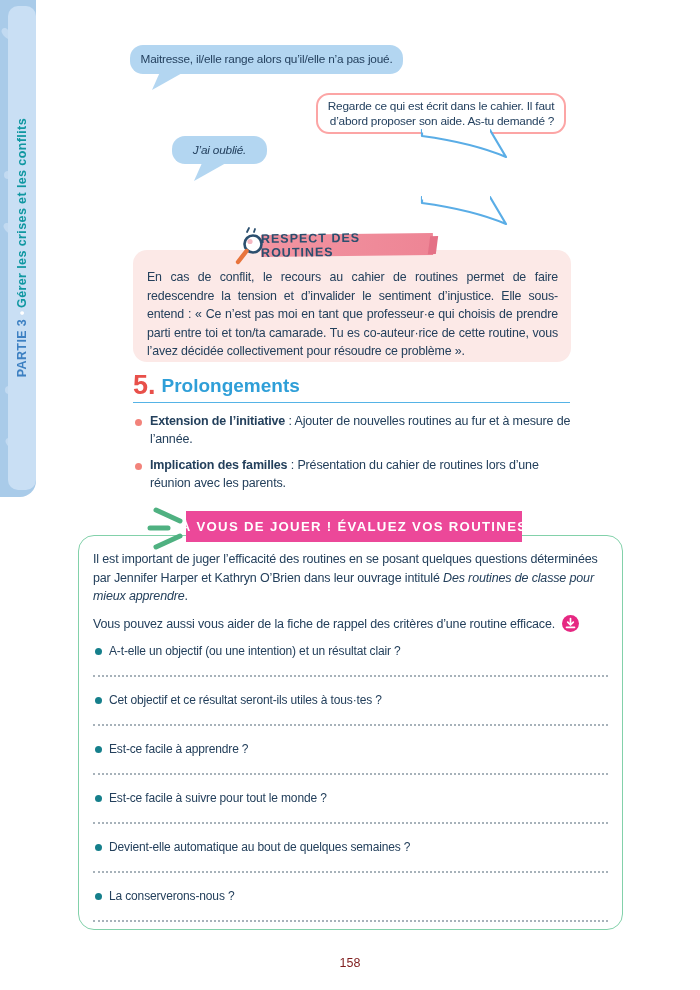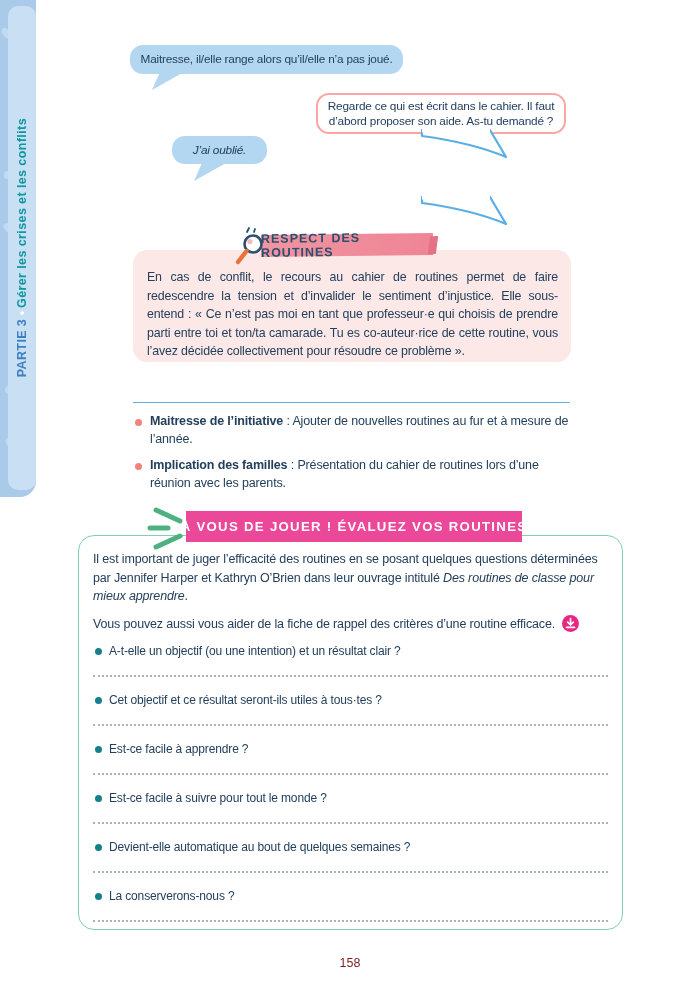--- a/index.html
+++ b/index.html
@@ -12,21 +12,21 @@
   .tab{position:absolute;left:8px;top:6px;width:28px;height:484px;background:#c9dff4;
        border-radius:10px;display:flex;align-items:center;justify-content:center;}
   .tab-text{writing-mode:vertical-rl;transform:rotate(180deg);font-weight:bold;
             font-size:12.5px;letter-spacing:.4px;white-space:nowrap;}
   .tab-part{color:#3d80c2;}
   .tab-sep{color:#ffffff;padding:3px 0;}
   .tab-chapter{color:#0f97a1;}
 
   
   .bubble{position:absolute;display:flex;align-items:center;justify-content:center;
-          text-align:center;font-size:11.8px;line-height:14.5px;color:#24415f;
+          text-align:right;font-size:11.8px;line-height:14.5px;color:#24415f;
           letter-spacing:-.2px;}
   .bubble span{white-space:pre-line;}
   .bubble-blue{background:#b3d6f1;border-radius:13px;}
   .bubble-white{background:#ffffff;border:2px solid #fca5a5;border-radius:13px;}
   .tail{position:absolute;}
 
   
   .focus-box{position:absolute;left:133px;top:250px;width:438px;height:112px;
              background:#fce9e7;border-radius:14px;}
   .focus-body{position:absolute;left:147px;top:268px;width:411px;font-size:12.4px;
@@ -133,24 +133,27 @@
   </div>
   <svg class="magnifier" width="38" height="42">
     <path d="M14 6 l2 -4" stroke="#2b4f6e" stroke-width="1.8" stroke-linecap="round" fill="none"></path>
     <path d="M21 6 l1 -3" stroke="#2b4f6e" stroke-width="1.8" stroke-linecap="round" fill="none"></path>
     <circle cx="20" cy="18" r="8.5" fill="#ffffff" stroke="#2b4f6e" stroke-width="2.6"></circle>
     <circle cx="17" cy="15.5" r="2.6" fill="#f4b8c2"></circle>
     <path d="M13.5 25 L5 36" stroke="#e8743c" stroke-width="4.4" stroke-linecap="round"></path>
   </svg>
   <div class="focus-body">En cas de conflit, le recours au cahier de routines permet de faire redescendre la tension et d’invalider le sentiment d’injustice. Elle sous-entend : « Ce n’est pas moi en tant que professeur·e qui choisis de prendre parti entre toi et ton/ta camarade. Tu es co-auteur·rice de cette routine, vous l’avez décidée collectivement pour résoudre ce problème ».</div>
 
+  <div class="sec-head">
+    <span class="sec-num">5.</span><span class="sec-title">Prolongements</span>
+  </div>
   <div class="sec-rule"></div>
   <div class="sec-bullets">
     <div class="sec-li">
-      <b>Maitresse de l’initiative</b><span> : </span><span>Ajouter de nouvelles routines au fur et à mesure de l’année.</span>
+      <b>Extension de l’initiative</b><span> : </span><span>Ajouter de nouvelles routines au fur et à mesure de l’année.</span>
     </div>
     <div class="sec-li">
       <b>Implication des familles</b><span> : </span><span>Présentation du cahier de routines lors d’une réunion avec les parents.</span>
     </div>
   </div>
 
   <div class="act-box">
     <p class="act-p">
       <span>Il est important de juger l’efficacité des routines en se posant quelques questions déterminées par Jennifer Harper et Kathryn O’Brien dans leur ouvrage intitulé </span><span class="book">Des routines de classe pour mieux apprendre</span><span>.</span>
     </p>

